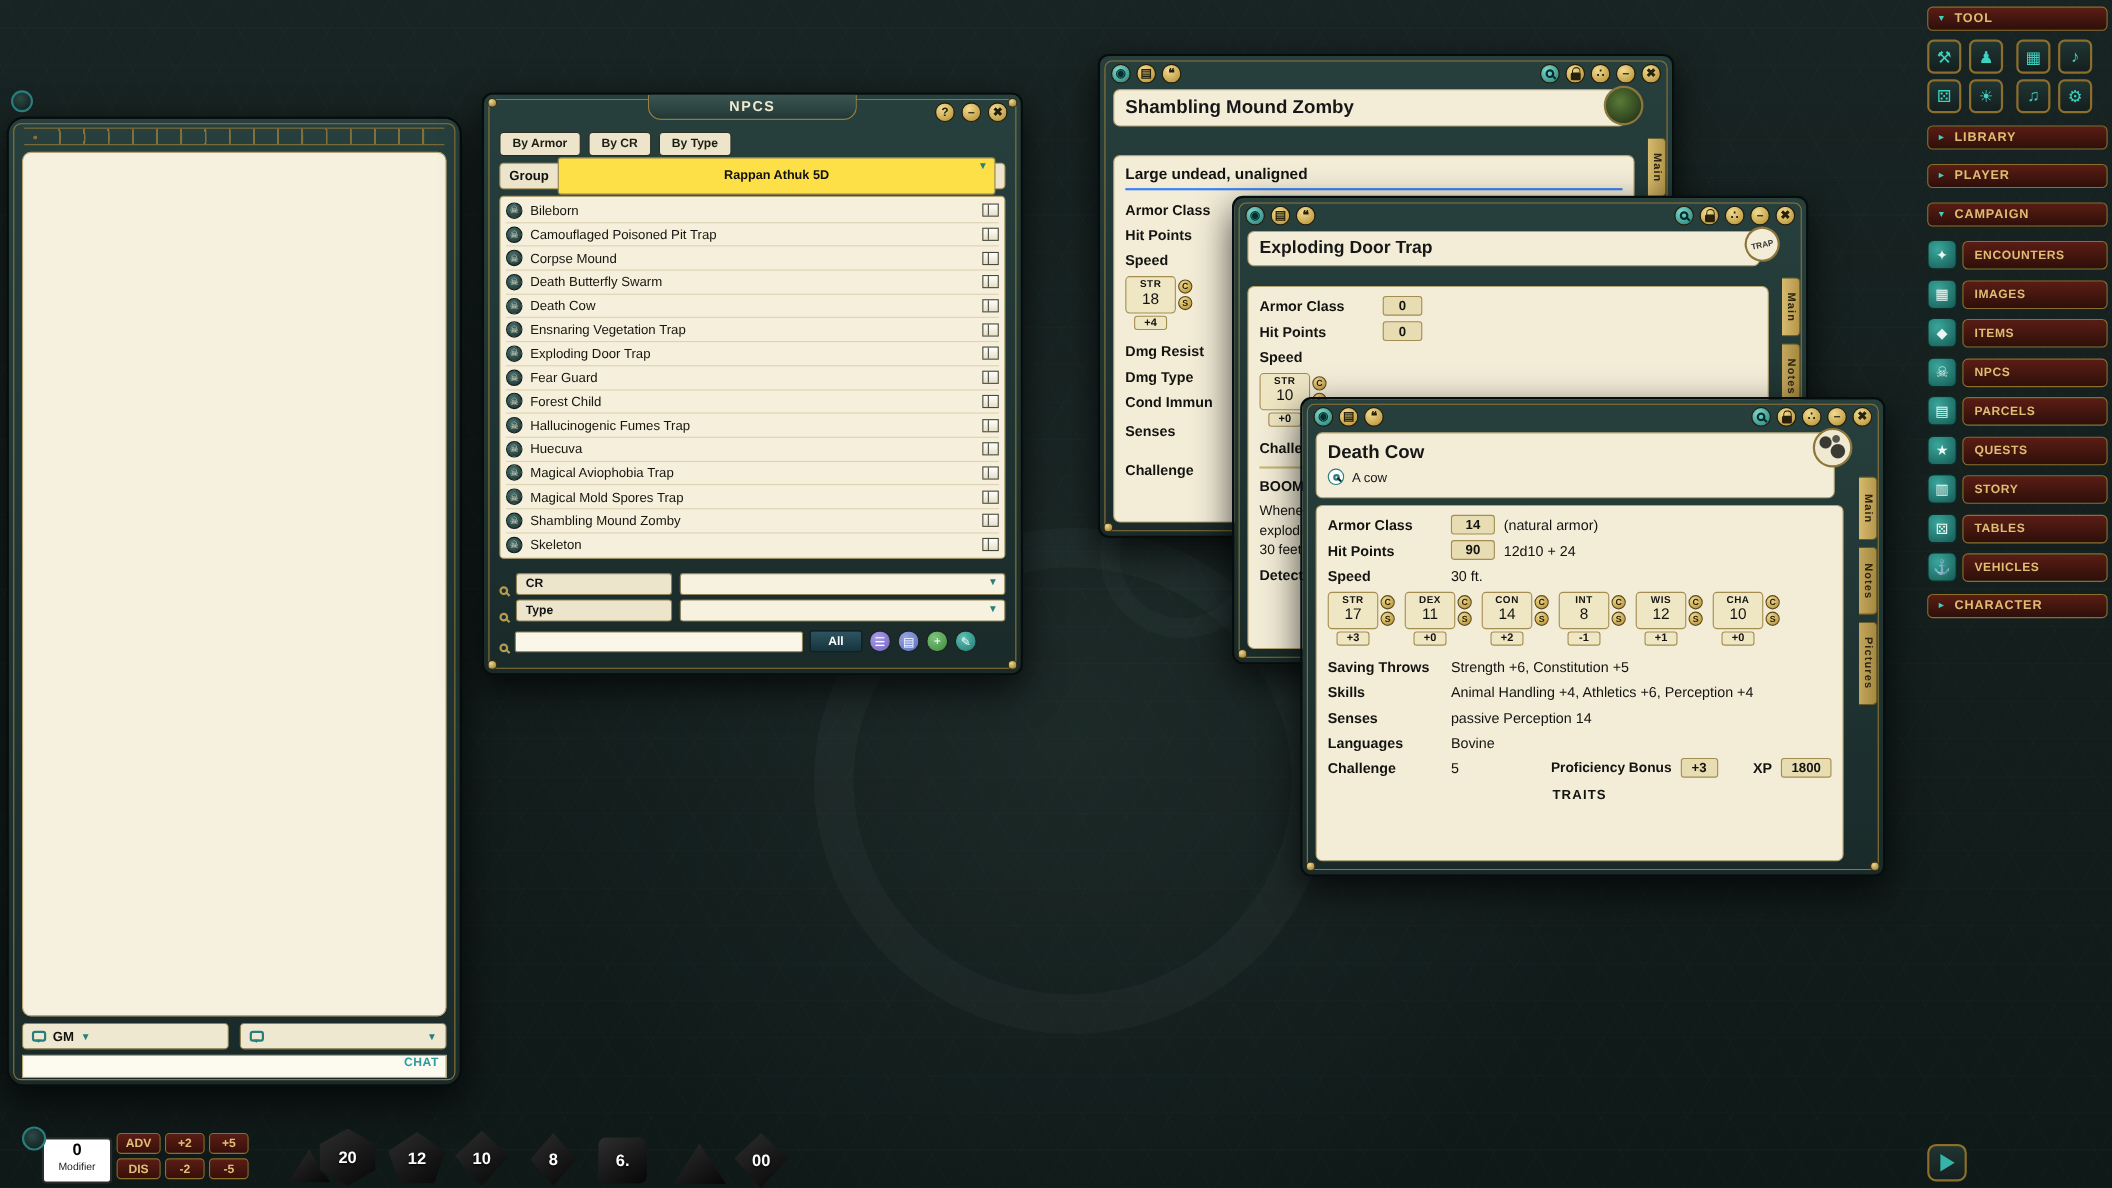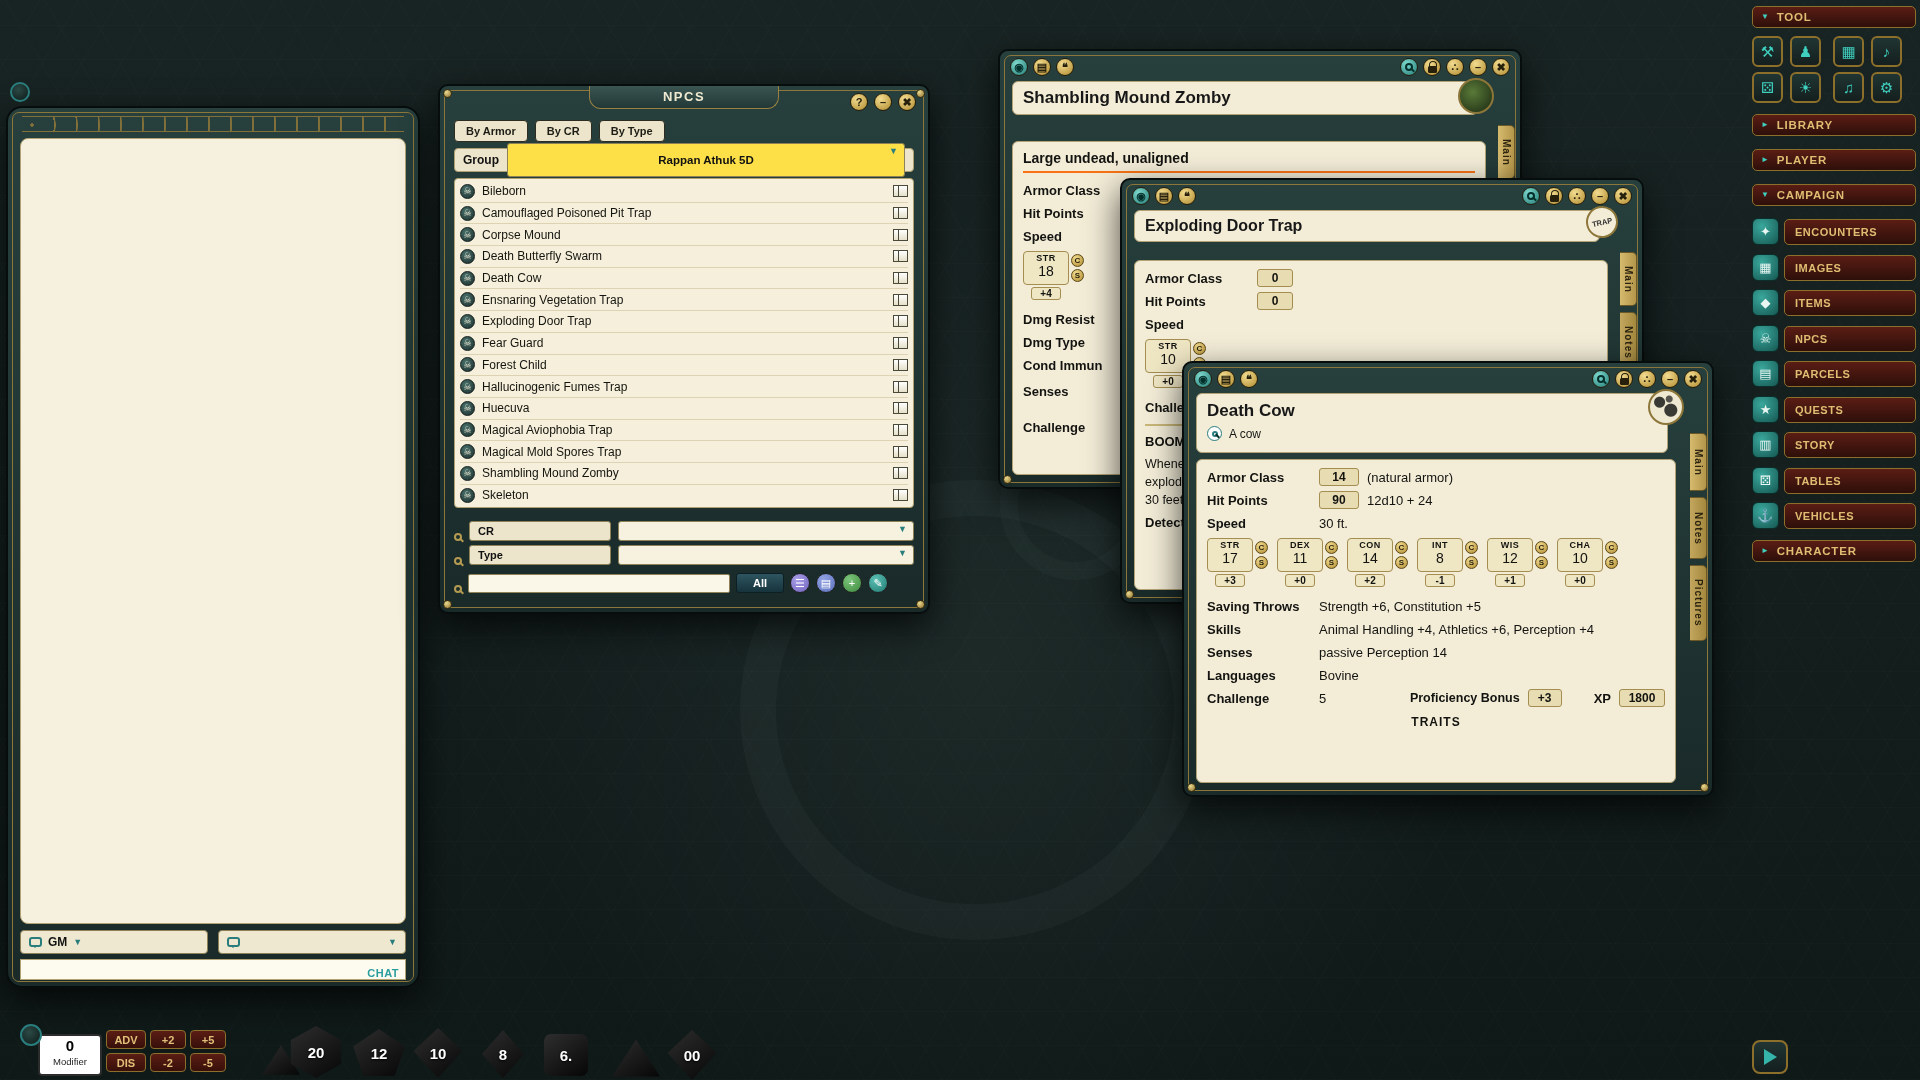--- a/index.html
+++ b/index.html
@@ -20,21 +20,21 @@
 .tbtn{width:18px;height:18px;border-radius:50%;background:radial-gradient(circle at 35% 30%,#f2dc90,#b08a2e);border:1px solid #241d0b;color:#26200c;font-size:11px;font-weight:bold;display:flex;align-items:center;justify-content:center;line-height:1;flex:none;cursor:pointer}
 .tbtn.teal{background:radial-gradient(circle at 35% 30%,#7fd8cd,#227d77);color:#04302c}
 .tsp{flex:1}
 .mag{width:8px;height:8px;border:2px solid #04302c;border-radius:50%;position:relative}
 .mag::after{content:"";position:absolute;width:5px;height:2px;background:#04302c;transform:rotate(45deg);right:-4px;bottom:-2px}
 .mag.gold{border-color:#b59b52}.mag.gold::after{background:#b59b52}
 .lockico{width:9px;height:7px;background:#26200c;border-radius:1.5px;position:relative;margin-top:4px}
 .lockico::before{content:"";position:absolute;top:-5px;left:1px;width:6px;height:5px;border:1.5px solid #26200c;border-bottom:none;border-radius:4px 4px 0 0}
 .namebar{position:absolute;background:#f3edd8;border:1px solid #b3a273;border-radius:6px;color:#171717;padding:4px 10px;z-index:2}
 .cpanel{position:absolute;background:#f3edd8;border:1px solid #b3a273;border-radius:6px;padding:8px 10px;color:#131310;overflow:hidden;z-index:1}
-.typeline{font-weight:bold;font-size:14px;border-bottom:2px solid #f97316;padding-bottom:5px;margin-bottom:8px}
+.typeline{font-weight:bold;font-size:14px;border-bottom:2px solid #3b82f6;padding-bottom:5px;margin-bottom:8px}
 .srow{display:flex;align-items:center;margin-bottom:5px;min-height:18px;font-size:13px}
 .slabel{font-weight:bold;font-size:13px;width:112px;flex:none}
 .vbox{min-width:40px;height:18px;background:#e7dcb2;border:1px solid #a38d50;border-radius:3px;display:inline-flex;align-items:center;justify-content:center;font-weight:bold;font-size:12px;padding:0 4px;margin-right:8px}
 .snote{font-size:13px}
 .abilrow{display:flex;gap:9px;margin:6px 0 10px}
 .agroup{display:flex;align-items:flex-start;gap:2px}
 .acol{display:flex;flex-direction:column;align-items:center}
 .abox{width:46px;height:34px;background:#efe6c4;border:1px solid #a38d50;border-radius:4px;text-align:center;padding-top:1px;cursor:pointer}
 .albl{font-size:9px;font-weight:bold;letter-spacing:.5px}
 .ascore{font-size:14px;font-weight:normal;line-height:1.2}
@@ -61,21 +61,21 @@
 .editinput{flex:1;max-width:262px;height:19px;background:#fbf7e8;border:1px solid #8d8155;border-radius:2px;font-size:12px;padding:0 5px;font-family:"Liberation Sans",sans-serif}
 .allbtn{width:48px;height:20px;background:linear-gradient(#2e5560,#17333c);color:#fff;font-weight:bold;font-size:11px;border-radius:3px;border:1px solid #0c1f25;display:flex;align-items:center;justify-content:center;cursor:pointer}
 .cbtn{width:20px;height:20px;border-radius:50%;border:1px solid #222;color:#fff;font-size:11px;display:flex;align-items:center;justify-content:center;flex:none;cursor:pointer}
 
 .decoband{position:absolute;top:8px;left:14px;right:14px;height:16px;border-top:1px solid #8d7639;border-bottom:1px solid #8d7639;background:repeating-radial-gradient(circle at 10px 8px, #8d7639 0 1.5px, transparent 2px 22px);opacity:.9}
 .chatarea{position:absolute;top:30px;left:12px;right:12px;bottom:62px;background:#f6f1de;border:1px solid #b3a273;border-radius:8px}
 .chatdrops{position:absolute;left:12px;right:12px;bottom:32px;height:24px;display:flex;gap:10px}
 .chatdrop{flex:1;background:#efe8d0;border:1px solid #8d8155;border-radius:4px;display:flex;align-items:center;gap:6px;padding:0 8px;font-size:12px;font-weight:bold;color:#111;position:relative;cursor:pointer}
 .bub{width:13px;height:10px;border:2px solid #2a7d7d;border-radius:3px;position:relative;flex:none}
 .bub::after{content:"";position:absolute;left:1px;bottom:-6px;width:0;height:0;border:3px solid transparent;border-top-color:#2a7d7d}
-.chatinputrow{position:absolute;left:12px;right:12px;bottom:6px;height:21px;background:#fdfaf0;border:1px solid #b3a273;display:flex;align-items:flex-end;padding:0 6px}
+.chatinputrow{position:absolute;left:12px;right:12px;bottom:6px;height:21px;background:#fdfaf0;border:1px solid #b3a273;display:flex;align-items:flex-start;padding:0 6px}
 .chatlabel{color:#2a9d9d;font-weight:bold;font-size:11px;letter-spacing:.5px}
 .chatinput{flex:1;border:none;background:transparent;outline:none;font-size:12px;font-family:"Liberation Sans",sans-serif}
 
 .modbox{position:absolute;left:38px;top:1034px;width:64px;height:42px;background:#fff;border:2px solid #2c2c2c;border-radius:4px;text-align:center;z-index:15}
 .modval{font-size:15px;font-weight:bold;line-height:20px}
 .modlbl{font-size:9.5px;color:#222}
 .modbtn{position:absolute;height:19px;background:linear-gradient(#5a1d14,#380f0a);border:1px solid #8d6f2c;border-radius:4px;color:#e0c078;font-weight:bold;font-size:11px;display:flex;align-items:center;justify-content:center;z-index:15;cursor:pointer}
 .die{position:absolute;display:flex;align-items:center;justify-content:center;color:#fff;font-weight:bold;font-size:15px;background:linear-gradient(145deg,#2e2e2e,#060606);z-index:15;cursor:pointer;text-shadow:0 1px 2px #000}
 .d20{clip-path:polygon(50% 0,95% 27%,95% 73%,50% 100%,5% 73%,5% 27%)}
 .d12{clip-path:polygon(50% 2%,98% 37%,79% 96%,21% 96%,2% 37%)}

